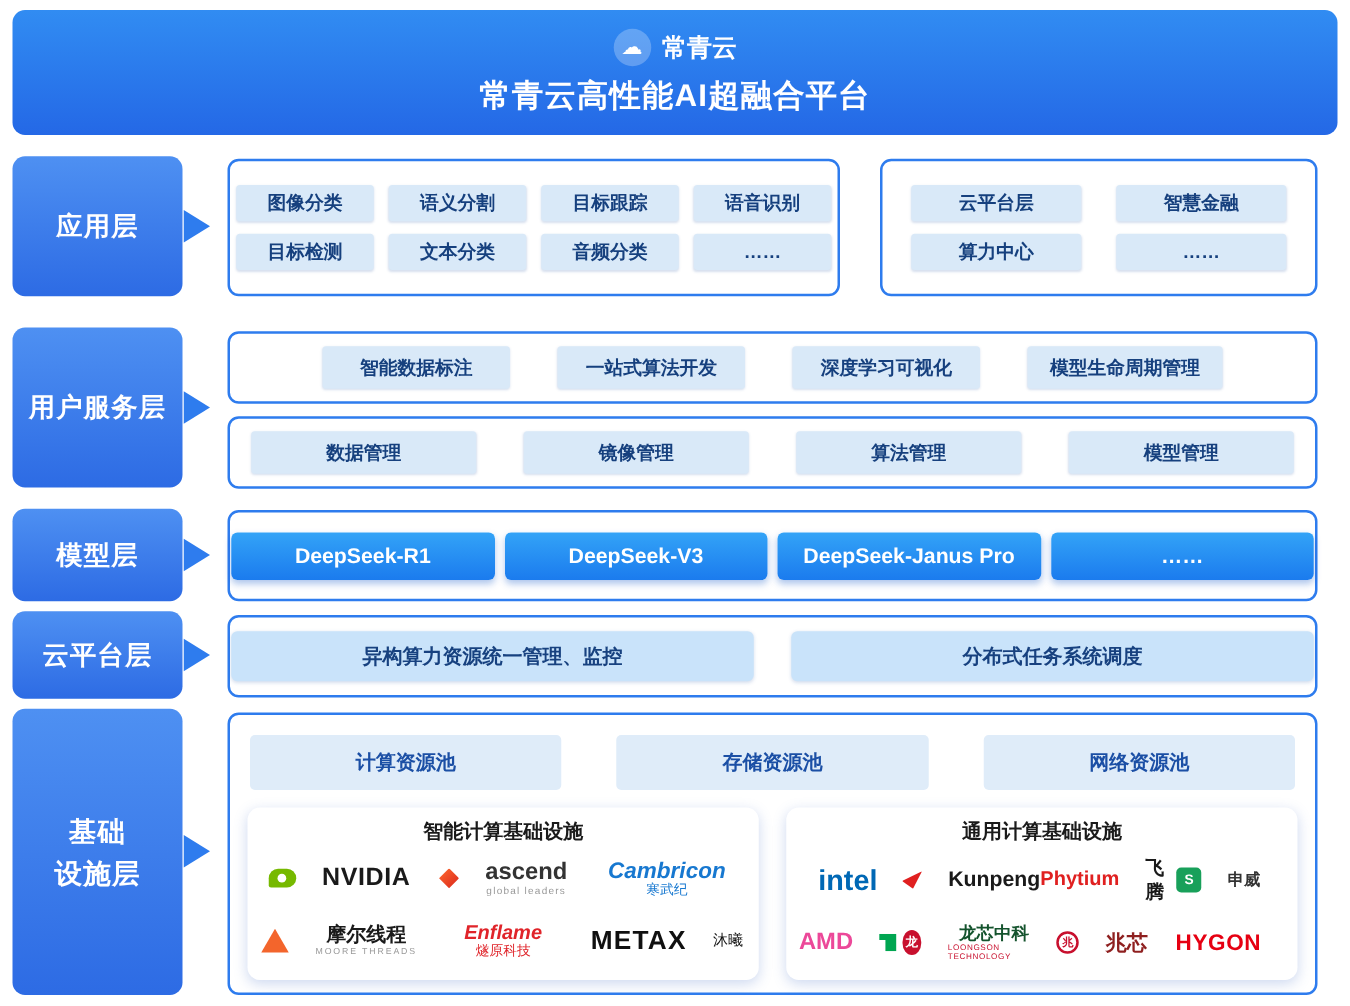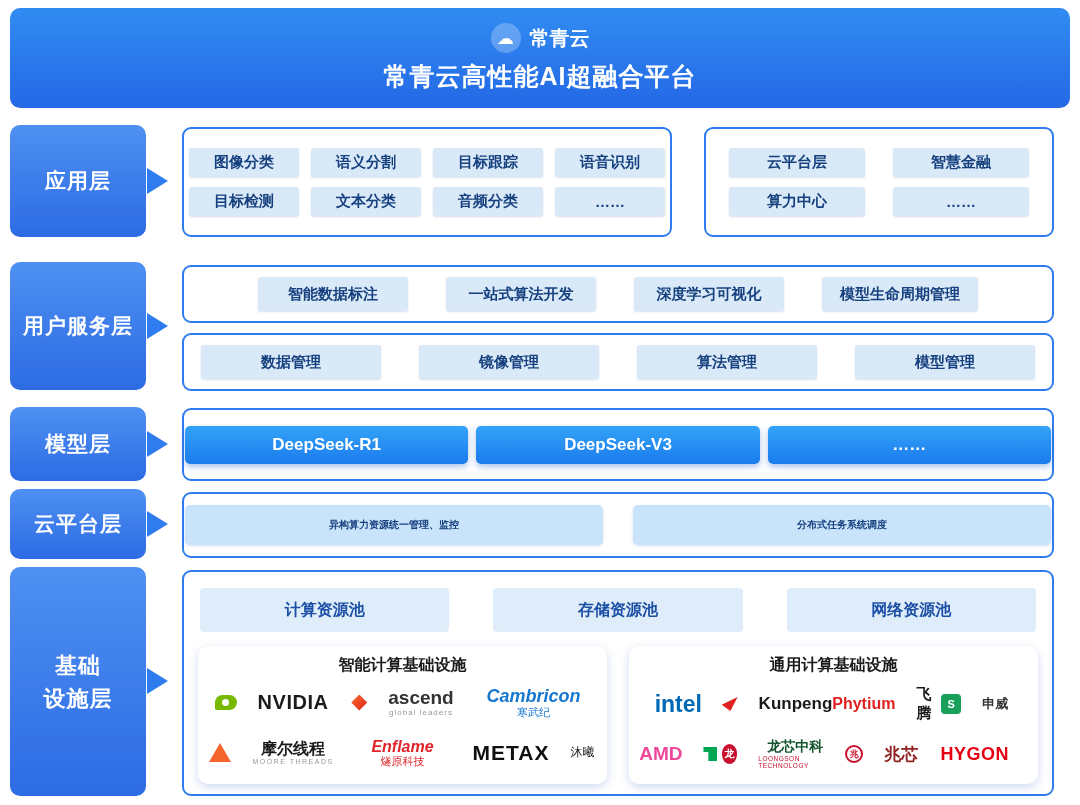--- a/index.html
+++ b/index.html
@@ -41,21 +41,21 @@
   .svc-row { height:100%; display:flex; align-items:center; justify-content:center; gap:38px; }
   .svc-row .chip { height:34px; min-width:150px; padding:0 18px; }
   .svc-row2 .chip { width:180px; padding:0; }
 
   .model-row { height:100%; display:flex; align-items:center; gap:8px; padding:0 1px; }
   .model-btn { flex:1; height:38px; background:linear-gradient(180deg,#33A3F7,#1B7BEE);
     color:#fff; font-size:17px; font-weight:bold; border-radius:5px;
     box-shadow:0 3px 6px rgba(20,90,200,0.35); display:flex; align-items:center; justify-content:center; }
 
   .cloud-row { height:100%; display:flex; align-items:center; gap:30px; padding:0 1px; }
-  .cloud-btn { flex:1; height:40px; background:#C9E3FA; color:#17417F; font-size:10px; font-weight:bold;
+  .cloud-btn { flex:1; height:40px; background:#C9E3FA; color:#17417F; font-size:16px; font-weight:bold;
     border-radius:5px; display:flex; align-items:center; justify-content:center;
     box-shadow:0 1px 3px rgba(30,80,160,0.18);text-align:center; }
 
   .pool-row { margin:16px 16px 0 16px; display:flex; gap:44px; }
   .pool-btn { flex:1; height:44px; background:#DFECF9; color:#1B4FA5; font-size:16px; font-weight:bold;
     border-radius:4px; display:flex; align-items:center; justify-content:center; }
 
   .cards-row { margin:14px 14px 0 14px; display:flex; gap:22px; }
   .logo-card { flex:1; height:138px; background:#fff; border-radius:10px;
     box-shadow:0 3px 10px rgba(80,120,200,0.28); display:flex; flex-direction:column; }
@@ -180,20 +180,21 @@
       <div class="chip">镜像管理</div>
       <div class="chip">算法管理</div>
       <div class="chip">模型管理</div>
     </div>
   </div>
 
   <div class="section" style="left:182px;top:408px;width:872px;height:73px;">
     <div class="model-row">
       <div class="model-btn">DeepSeek-R1</div>
       <div class="model-btn">DeepSeek-V3</div>
+      <div class="model-btn">DeepSeek-Janus Pro</div>
       <div class="model-btn">……</div>
     </div>
   </div>
 
   <div class="section" style="left:182px;top:492px;width:872px;height:66px;">
     <div class="cloud-row">
       <div class="cloud-btn">异构算力资源统一管理、监控</div>
       <div class="cloud-btn">分布式任务系统调度</div>
     </div>
   </div>

